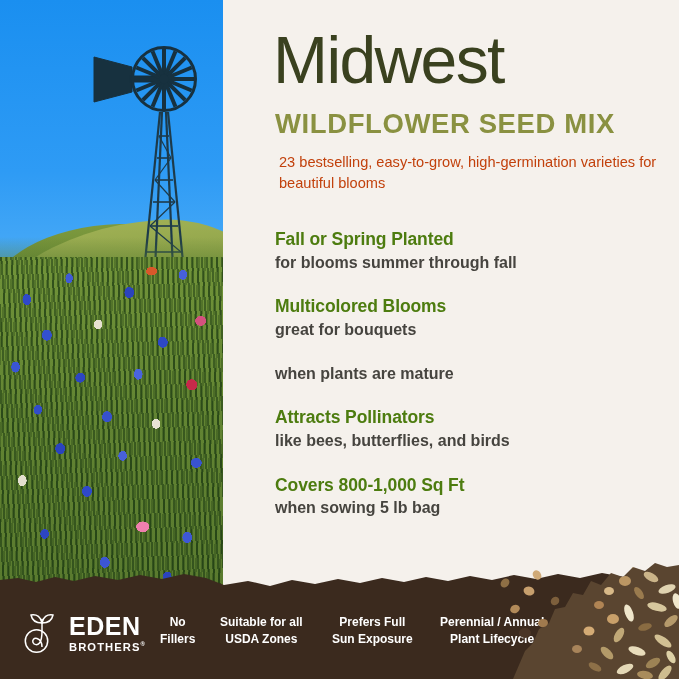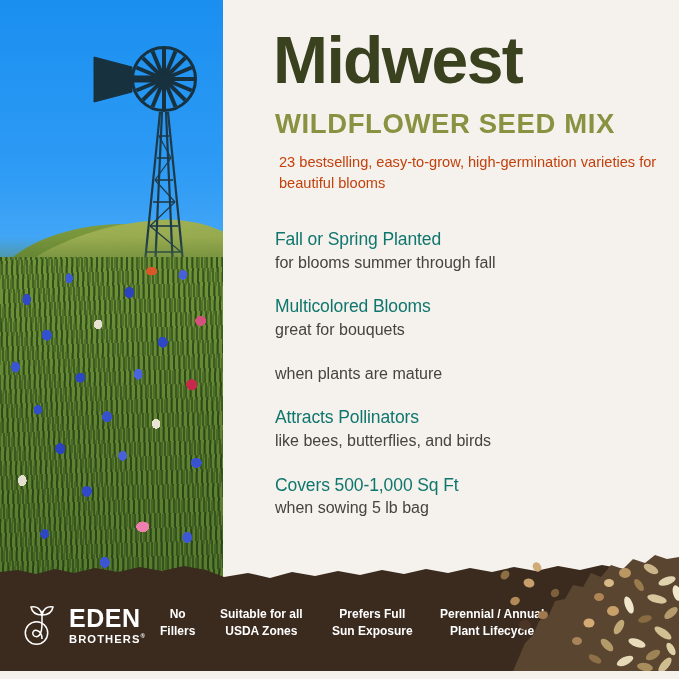--- a/index.html
+++ b/index.html
@@ -101,21 +101,21 @@
     position: absolute;
     left: 223px; top: 0;
     width: 456px;
     height: 612px;
     background: #f5f1ec;
   }
   .title {
     position: absolute;
     left: 50px; top: 27px;
     font-size: 66px;
-    font-weight: 700;
+    font-weight: 400;
     letter-spacing: -1.6px;
     color: #3a411f;
     line-height: 1;
     white-space: nowrap;
   }
   .subtitle {
     position: absolute;
     left: 52px; top: 110px;
     font-size: 27.5px;
     font-weight: 700;
@@ -135,37 +135,37 @@
   }
 
   .features {
     position: absolute;
     left: 52px; top: 228px;
     width: 400px;
   }
   .feature { margin-bottom: 22px; }
   .feature-title {
     font-size: 17.5px;
-    font-weight: 400;
-    color: #0f766e;
+    font-weight: 700;
+    color: #4d7c0f;
     line-height: 1.3;
     letter-spacing: -0.1px;
   }
   .feature-sub {
     font-size: 16px;
-    font-weight: 400;
+    font-weight: 700;
     color: #46443f;
     line-height: 1.35;
     margin-top: 1px;
   }
 
   
   .footer {
     position: absolute;
-    left: 0; bottom: 8px;
+    left: 0; bottom: 0;
     width: 679px;
     height: 92px;
     background: #3b2a1e;
   }
   .footer-torn {
     position: absolute;
     left: 0; top: -16px;
     width: 679px; height: 20px;
   }
   .footer-inner {
@@ -296,21 +296,21 @@
         <div class="feature-sub">great for bouquets</div>
       </div>
       <div class="feature">
         <div class="feature-sub">when plants are mature</div>
       </div>
       <div class="feature">
         <div class="feature-title">Attracts Pollinators</div>
         <div class="feature-sub">like bees, butterflies, and birds</div>
       </div>
       <div class="feature">
-        <div class="feature-title">Covers 500-1,000 Sq Ft</div>
+        <div class="feature-title">Covers 800-1,000 Sq Ft</div>
         <div class="feature-sub">when sowing 5 lb bag</div>
       </div>
     </div>
   </div>
 
   <div class="footer">
     <svg class="footer-torn" viewBox="0 0 679 20" preserveAspectRatio="none">
       <path d="M0,20 L0,9 L18,7 L36,11 L55,6 L74,10 L95,5 L118,9 L140,4 L162,8 L184,3 L206,7
                L224,14 L248,10 L270,15 L292,9 L315,13 L338,8 L360,12 L382,7 L404,11 L426,6
                L448,10 L470,5 L492,9 L514,4 L536,8 L558,3 L580,7 L602,2 L624,6 L646,1 L668,5

